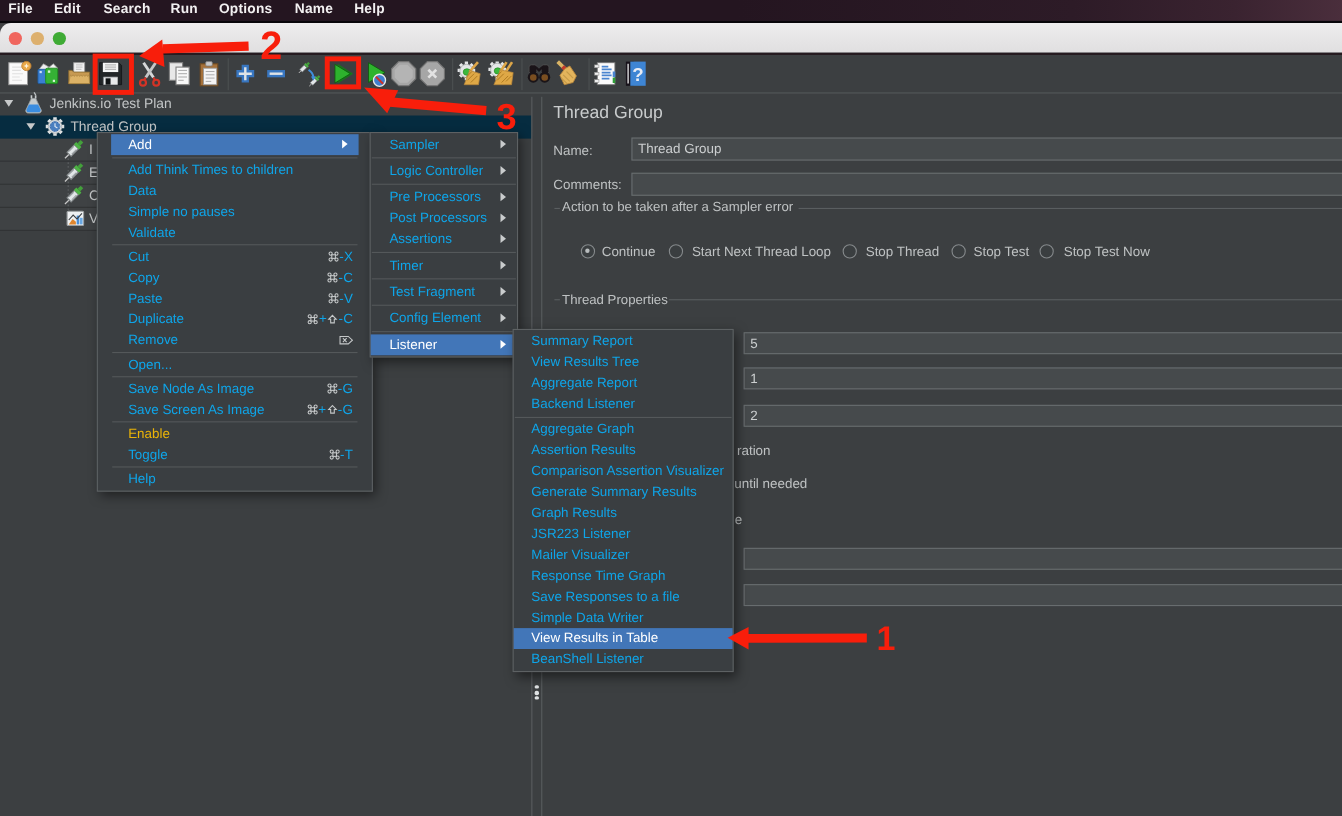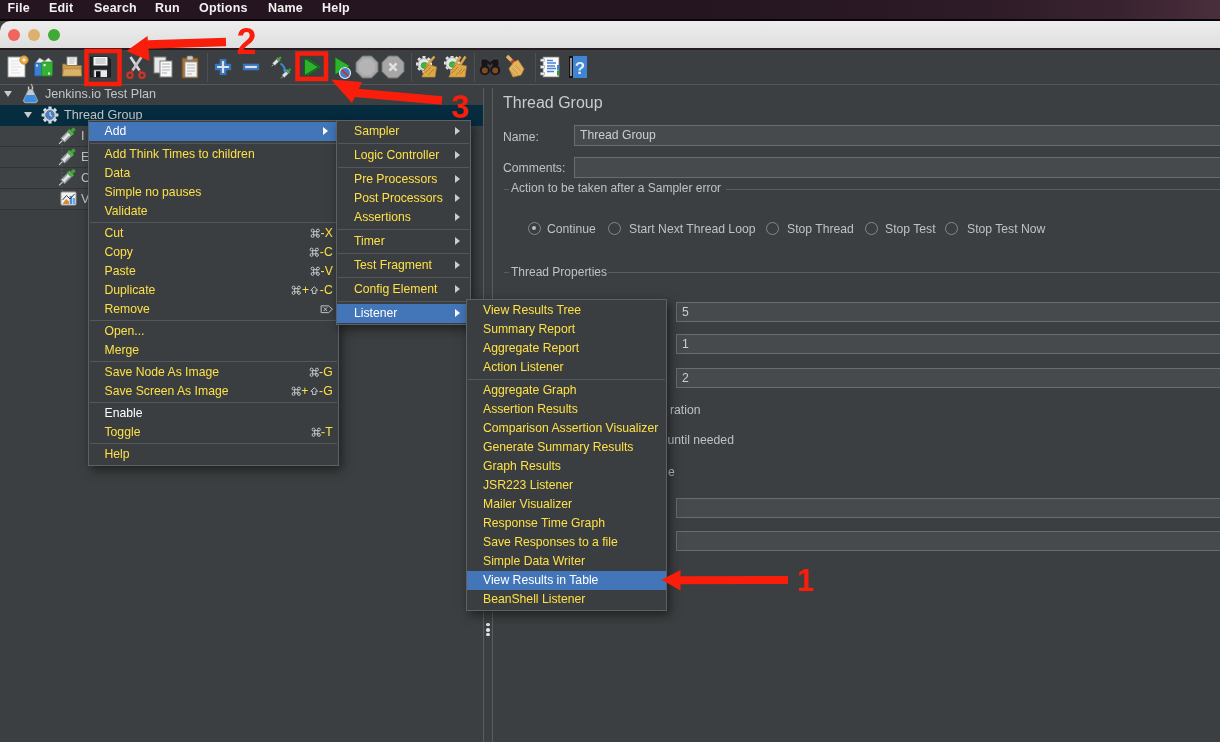--- a/index.html
+++ b/index.html
@@ -25,27 +25,27 @@
 #spl2 { left:491.7px; top:88px; width:1.2px; height:654px; background:#595d5f; }
 .dot { position:absolute; width:3.5px; height:3.5px; border-radius:50%; background:#dfe2e3; }
 
 .lb { position:absolute; color:#bfc2c3; font-size:12.2px; white-space:nowrap; }
 .tf { position:absolute; background:#464a4c; border:1px solid #686d6f; color:#cccfd0; font-size:12.2px; padding:0 5px; white-space:nowrap; line-height:18px; }
 .gl { position:absolute; height:1px; background:#5a5e60; }
 .rd { position:absolute; width:13px; height:13px; border-radius:50%; border:1.5px solid #85898b; background:#3a3e40; }
 .rd.on::after { content:''; position:absolute; left:3px; top:3px; width:4px; height:4px; border-radius:50%; background:#b9bdbe; }
 
 .menu { position:absolute; background:#3a3e41; border:1px solid #5d6163; box-shadow:3px 4px 10px rgba(0,0,0,.5); }
-#menu1 { padding:1px 0; }
+#menu1 { padding:1px 12px; }
 #menu1 .sep { height:3px; } #menu1 .sep::after { top:1px; }
 #menu1 .sep.s1 { height:4.5px; } #menu1 .sep.s1::after { top:2px; }
 #menu3 .sep { height:4px; } #menu3 .sep::after { top:1.5px; }
-.mi { height:19px; line-height:19px; padding-left:16px; color:#fde047; font-size:12.2px; white-space:nowrap; position:relative; }
+.mi { height:19px; line-height:19px; padding-left:16px; color:#0ea5e9; font-size:12.2px; white-space:nowrap; position:relative; }
 .mi.sel { background:#4276b8; color:#fff; }
-.mi.dis { color:#ffffff; }
+.mi.dis { color:#eab308; }
 .sep { height:5px; position:relative; }
 .sep::after { content:''; position:absolute; left:1px; right:1px; top:2px; height:1px; background:#54585a; }
 .arr { position:absolute; right:10px; top:5.5px; width:0; height:0; border-left:5.5px solid #c9cccd; border-top:4px solid transparent; border-bottom:4px solid transparent; }
 .mi.sel .arr { border-left-color:#fff; }
 .sc { position:absolute; right:5px; top:0; height:19px; display:flex; align-items:center; }
 .sc svg { display:block; }
 .sc .t { font-size:12.2px; letter-spacing:.2px; }
 #menu2 .mi, #menu3 .mi { padding-left:17px; }
 #menu3 .mi { padding-left:16px; }
 
@@ -401,21 +401,20 @@
           </svg>
           <span class="t">-C</span>
         </span></div>
   <div class="mi">Remove<span class="sc">
           <svg width="13.5" height="10.5" viewBox="0 0 18 14" style="color:#c5c8c9">
             <use href="#del"></use>
           </svg>
         </span></div>
   <div class="sep"></div>
   <div class="mi">Open...</div>
-  <div class="mi">Merge</div>
   <div class="sep"></div>
   <div class="mi">Save Node As Image<span class="sc">
           <svg width="10.5" height="10.5" viewBox="0 0 16 16" style="color:#c5c8c9">
             <use href="#cmd"></use>
           </svg>
           <span class="t">-G</span>
         </span></div>
   <div class="mi">Save Screen As Image<span class="sc">
           <svg width="10.5" height="10.5" viewBox="0 0 16 16" style="color:#c5c8c9">
             <use href="#cmd"></use>
@@ -448,24 +447,24 @@
   <div class="sep"></div>
   <div class="mi">Timer<span class="arr"></span></div>
   <div class="sep"></div>
   <div class="mi">Test Fragment<span class="arr"></span></div>
   <div class="sep"></div>
   <div class="mi">Config Element<span class="arr"></span></div>
   <div class="sep"></div>
   <div class="mi sel">Listener<span class="arr"></span></div>
 </div>
 <div class="menu" id="menu3" style="left:466px; top:299px; width:201px; z-index:44; padding:1px 0;">
+  <div class="mi">Summary Report</div>
   <div class="mi">View Results Tree</div>
-  <div class="mi">Summary Report</div>
   <div class="mi">Aggregate Report</div>
-  <div class="mi">Action Listener</div>
+  <div class="mi">Backend Listener</div>
   <div class="sep"></div>
   <div class="mi">Aggregate Graph</div>
   <div class="mi">Assertion Results</div>
   <div class="mi">Comparison Assertion Visualizer</div>
   <div class="mi">Generate Summary Results</div>
   <div class="mi">Graph Results</div>
   <div class="mi">JSR223 Listener</div>
   <div class="mi">Mailer Visualizer</div>
   <div class="mi">Response Time Graph</div>
   <div class="mi">Save Responses to a file</div>

